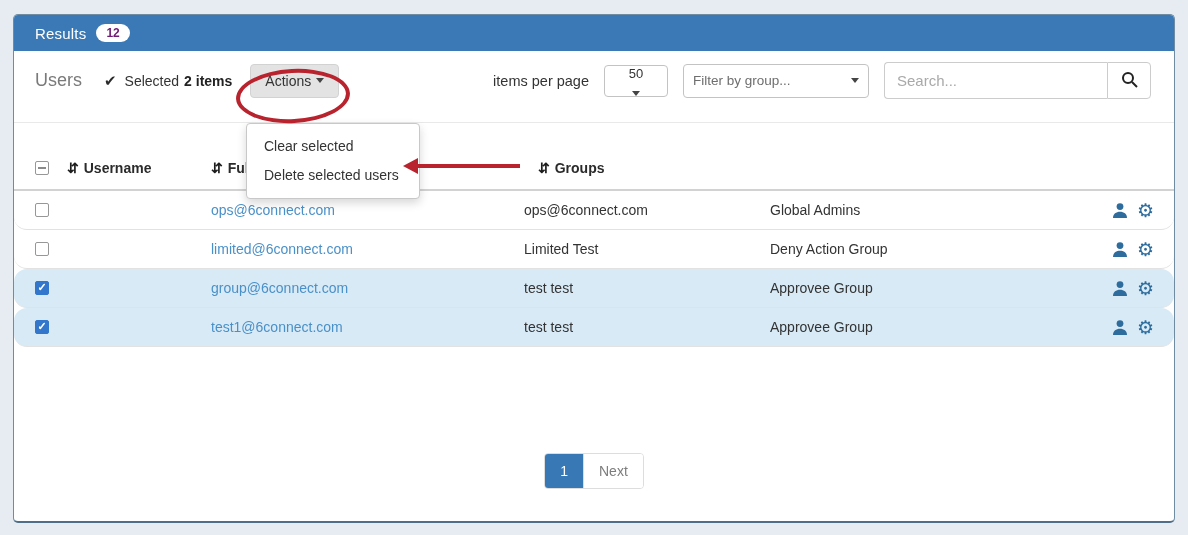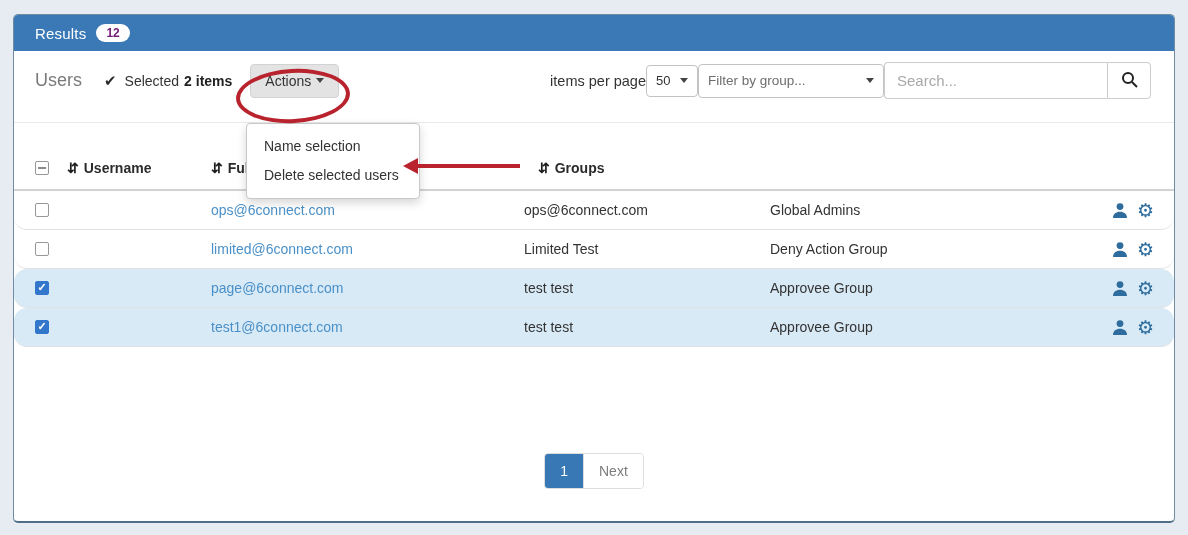--- a/index.html
+++ b/index.html
@@ -22,26 +22,26 @@
              border-bottom:1px solid #e9e9e9; }
   .tb-title { font-size:18px; color:#7a7a7a; margin-right:22px; }
   .check-glyph { color:#2b2b2b; font-size:15px; margin-right:8px; }
   .sel-label { font-size:14px; color:#333; margin-right:5px; }
   .sel-count { font-size:14px; color:#222; font-weight:bold; margin-right:18px; }
   .actions-btn { background:#e3e3e3; border:1px solid #d2d2d2; border-radius:4px;
                  color:#333; font-size:14px; padding:8px 14px; display:flex;
                  align-items:center; gap:5px; cursor:pointer; }
   .caret { width:0; height:0; border-left:4px solid transparent; border-right:4px solid transparent;
            border-top:5px solid #444; display:inline-block; }
-  .tb-right { margin-left:auto; display:flex; align-items:center; }
+  .tb-right { margin-left:auto; display:flex; align-items:center; gap:15px; }
   .ipp-label { font-size:14.5px; color:#333; }
   .sel-box { border:1px solid #c3c3c3; border-radius:4px; background:#fff; height:32px;
              display:flex; align-items:center; justify-content:space-between;
              padding:0 9px; font-size:13px; color:#333; cursor:pointer; }
-  .sel-50 { width:52px; }
+  .sel-50 { width:64px;flex-direction:column; }
   .sel-filter { width:186px; height:34px; color:#6e6e6e; font-size:13.5px; }
   .search-group { display:flex; height:37px; }
   .search-input { width:223px; height:37px; border:1px solid #ccc; border-right:none;
                   border-radius:4px 0 0 4px; padding:0 12px; font-size:15px; color:#333;
                   font-family:"Liberation Sans", sans-serif; outline:none; }
   .search-input::placeholder { color:#a9a9a9; }
   .search-btn { width:44px; height:37px; border:1px solid #ccc; border-radius:0 4px 4px 0;
                 background:#fff; display:flex; align-items:center; justify-content:center;
                 cursor:pointer; }
 
@@ -202,21 +202,21 @@
         <span class="gear-glyph">⚙</span>
       </div>
     </div>
 
     <div class="trow grid selected">
       <div class="cell-pad-cb">
           <span class="cb checked"></span>
         </div>
       <div class="cell-pad-info"></div>
       <div>
-          <a class="username">page@6connect.com</a>
+          <a class="username">group@6connect.com</a>
         </div>
       <div>test test</div>
       <div class="cell-pad-groups">Approvee Group</div>
       <div class="icons-cell">
         <span class="user-svg">
           <svg width="16" height="17" viewBox="0 0 16 17">
               <circle cx="8" cy="4.6" r="3.4" fill="#2d6c9d"></circle>
               <path d="M1 16c0-4 3.1-6.2 7-6.2s7 2.2 7 6.2z" fill="#2d6c9d"></path>
             </svg>
         </span>
@@ -248,21 +248,21 @@
     <div class="pagination-wrap">
       <div class="pagination">
         <div class="page-btn active">1</div>
         <div class="page-btn">Next</div>
       </div>
     </div>
 
   </div>
 
   <div class="dropdown">
-    <div class="dropdown-item">Name selection</div>
+    <div class="dropdown-item">Clear selected</div>
     <div class="dropdown-item">Delete selected users</div>
   </div>
 
   <div class="ellipse"></div>
   <div class="arrow">
     <span class="arrow-head"></span>
     <span class="arrow-line"></span>
   </div>
 </div>
 

